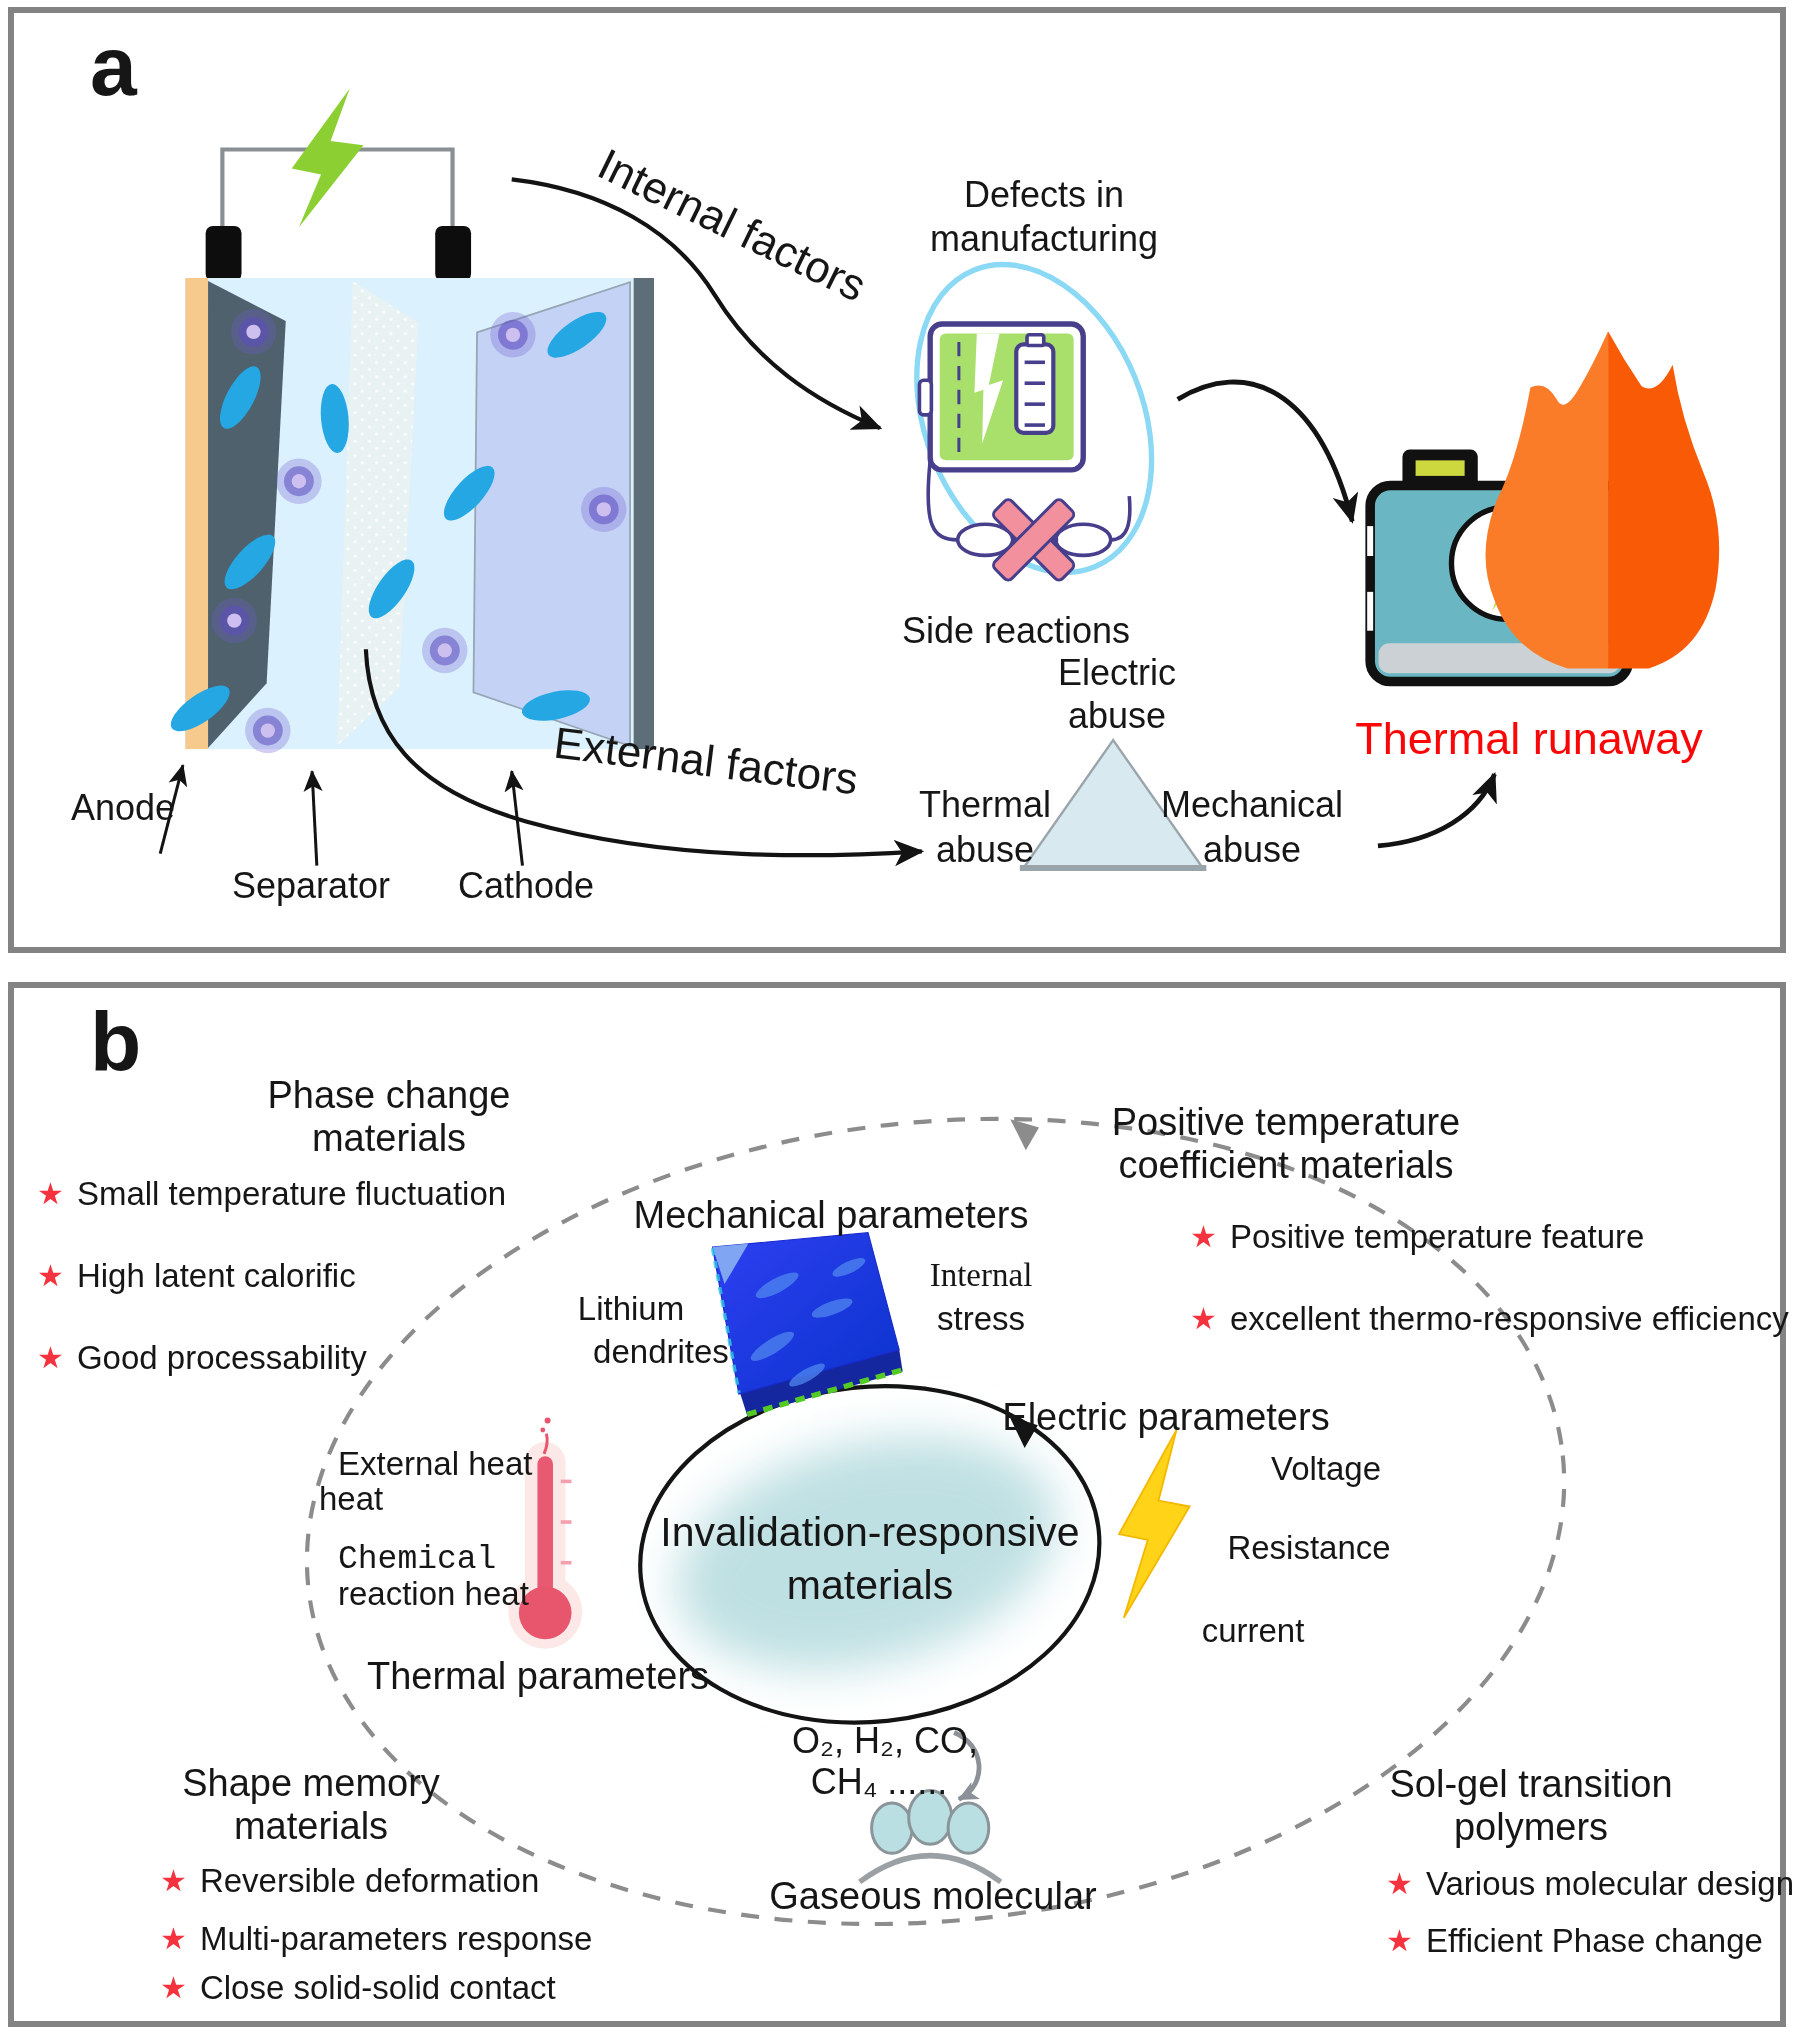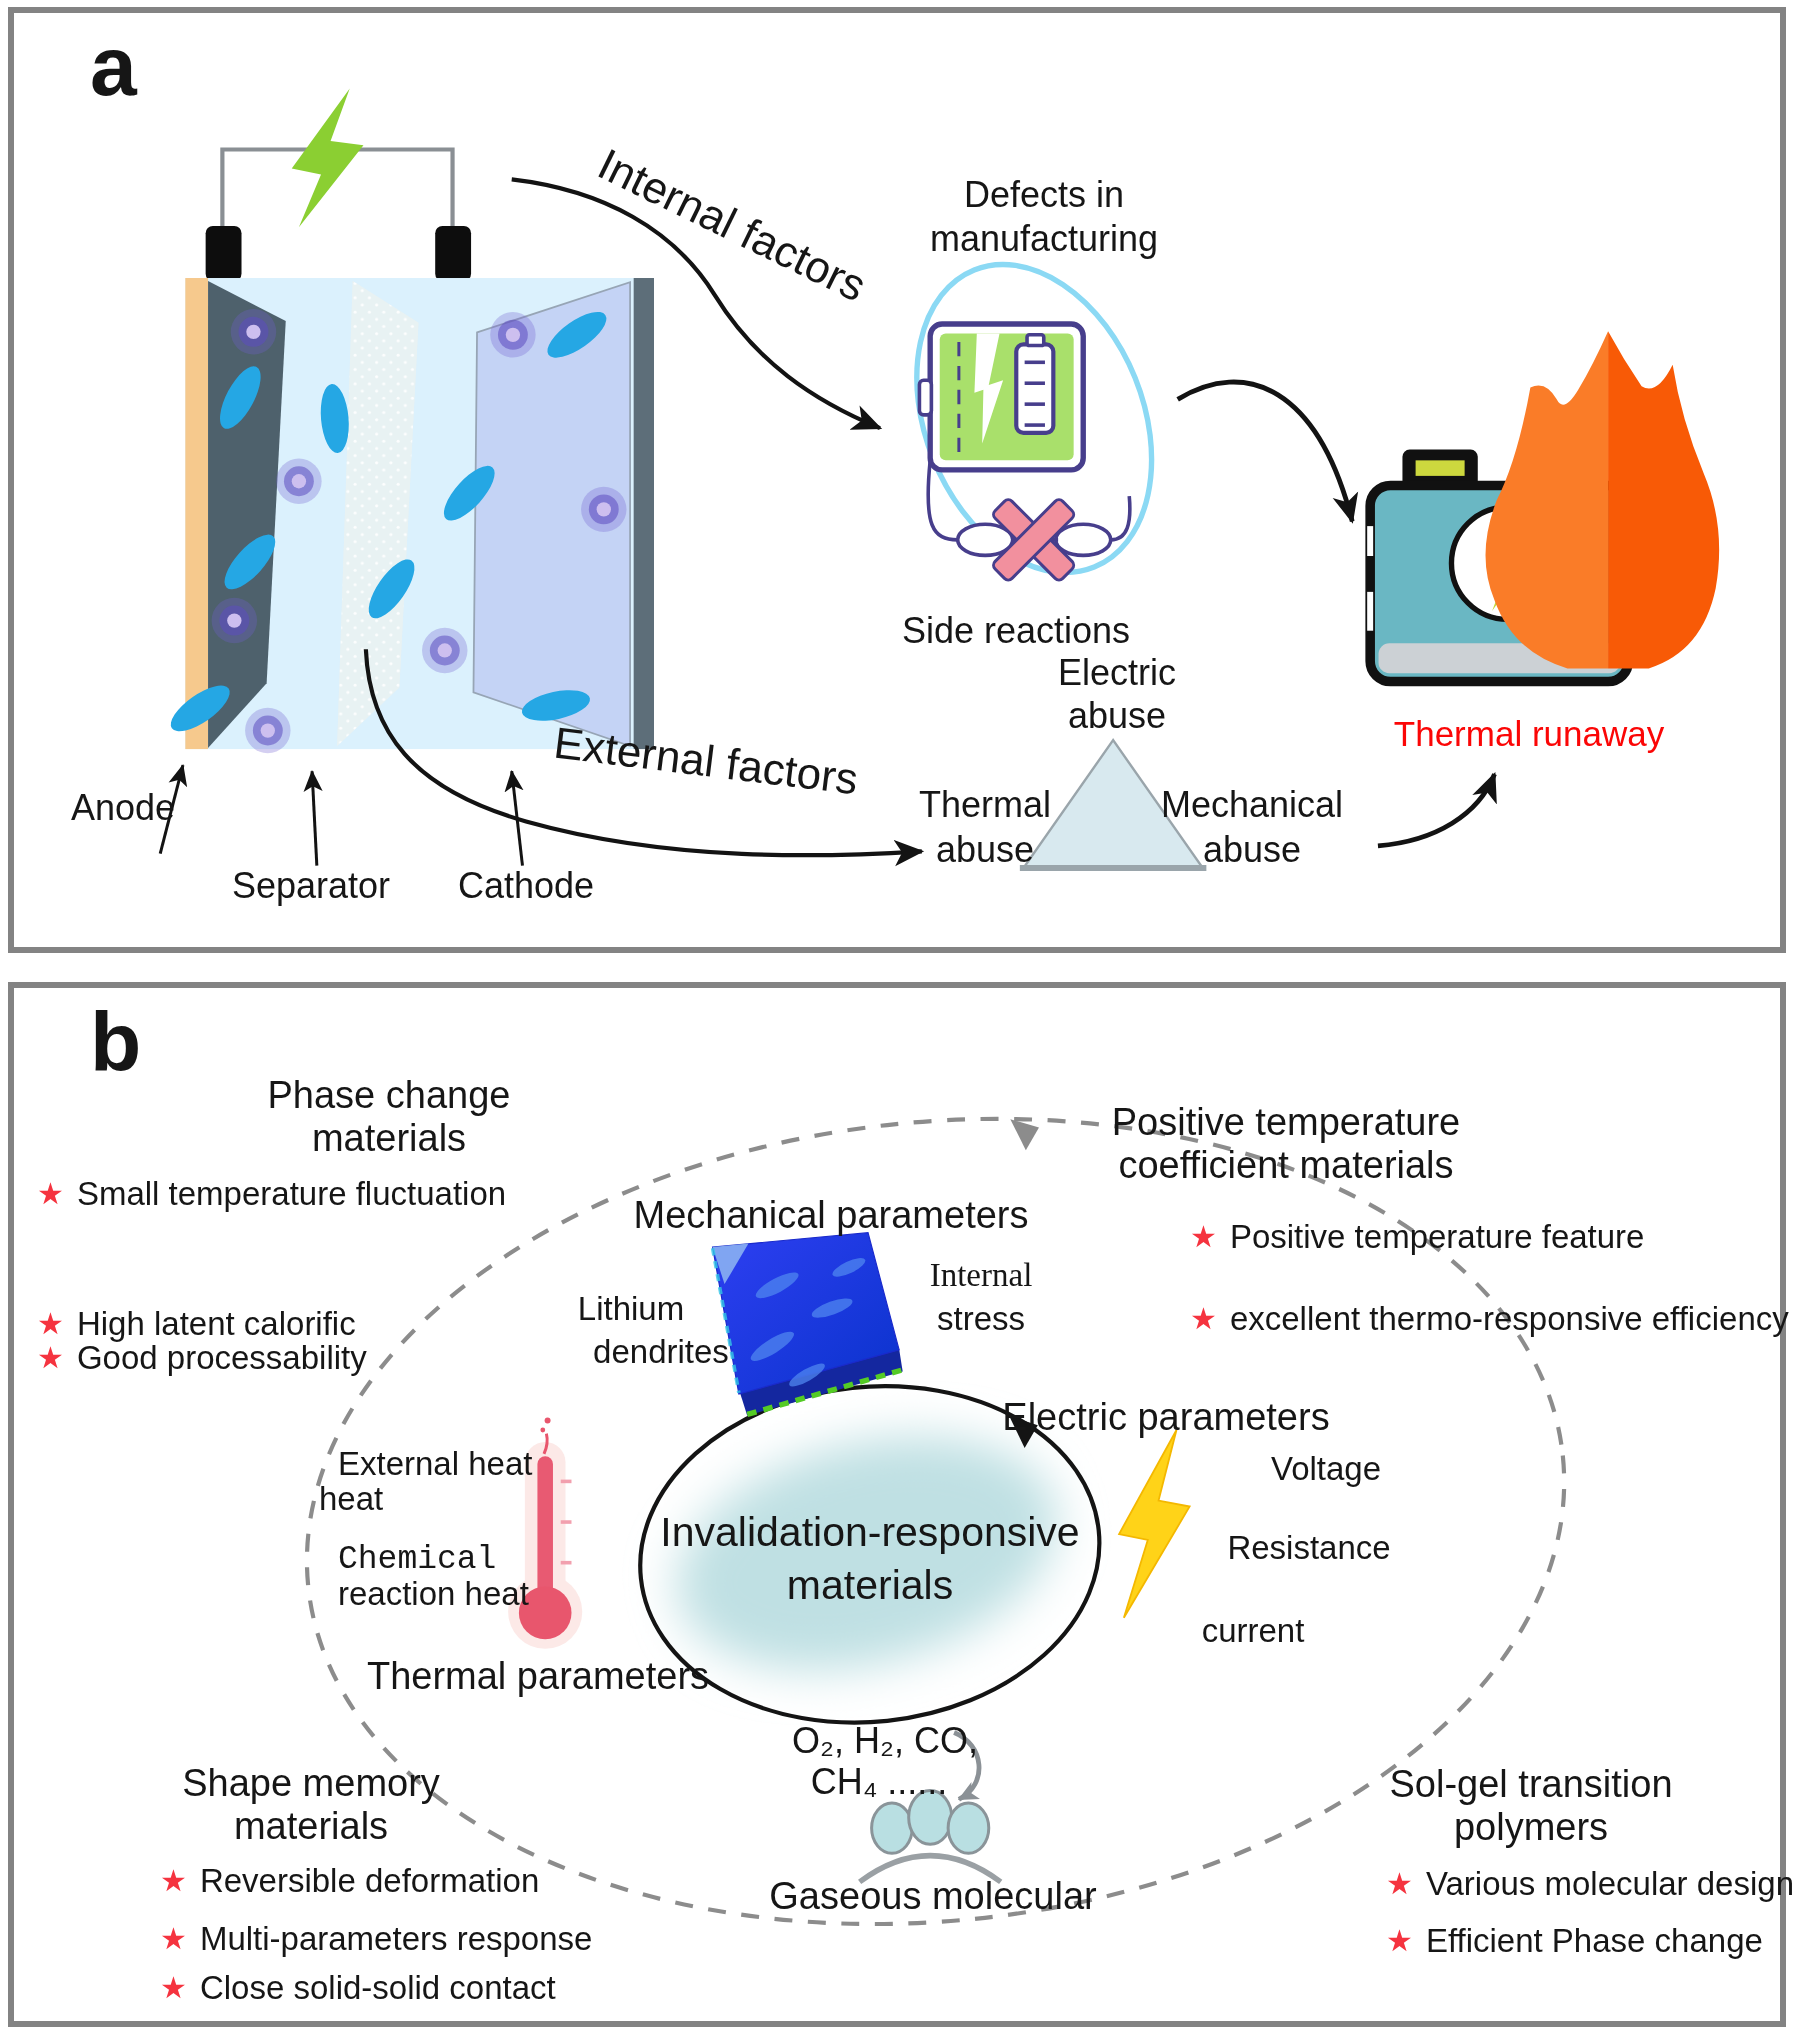--- a/index.html
+++ b/index.html
@@ -215,34 +215,34 @@
 
 <div class="t plabel" style="left:90px;top:24px;">a</div>
 <div class="t lbl" style="left:71px;top:790px;">Anode</div>
 <div class="t lbl c" style="left:311px;top:868px;">Separator</div>
 <div class="t lbl c" style="left:526px;top:868px;">Cathode</div>
 <div class="t" style="left:732px;top:203px;font-size:44px;transform:translateX(-50%) rotate(26deg);">Internal factors</div>
 <div class="t" style="left:706px;top:739px;font-size:44px;transform:translateX(-50%) rotate(7deg);">External factors</div>
 <div class="t lbl c" style="left:1044px;top:177px;">Defects in</div>
 <div class="t lbl c" style="left:1044px;top:221px;">manufacturing</div>
 <div class="t lbl c" style="left:1016px;top:613px;">Side reactions</div>
-<div class="t red c" style="left:1529px;top:716px;font-size:35px;">Thermal runaway</div>
+<div class="t red c" style="left:1529px;top:716px;font-size:45px;">Thermal runaway</div>
 <div class="t lbl c" style="left:1117px;top:655px;">Electric</div>
 <div class="t lbl c" style="left:1117px;top:698px;">abuse</div>
 <div class="t lbl c" style="left:985px;top:787px;">Thermal</div>
 <div class="t lbl c" style="left:985px;top:832px;">abuse</div>
 <div class="t lbl c" style="left:1252px;top:787px;">Mechanical</div>
 <div class="t lbl c" style="left:1252px;top:832px;">abuse</div>
 
 <div class="t plabel" style="left:90px;top:1000px;">b</div>
 
 <div class="t h c" style="left:389px;top:1076px;">Phase change</div>
 <div class="t h c" style="left:389px;top:1119px;">materials</div>
 <div class="bullet" style="left:37px;top:1177px;"><span class="star">★</span><span>Small temperature fluctuation</span></div>
-<div class="bullet" style="left:37px;top:1259px;margin-top:48px;"><span class="star">★</span><span>High latent calorific</span></div>
+<div class="bullet" style="left:37px;top:1259px;"><span class="star">★</span><span>High latent calorific</span></div>
 <div class="bullet" style="left:37px;top:1341px;"><span class="star">★</span><span>Good processability</span></div>
 
 <div class="t h c" style="left:1286px;top:1103px;">Positive temperature</div>
 <div class="t h c" style="left:1286px;top:1146px;">coefficient materials</div>
 <div class="bullet" style="left:1190px;top:1220px;"><span class="star">★</span><span>Positive temperature feature</span></div>
 <div class="bullet" style="left:1190px;top:1302px;"><span class="star">★</span><span>excellent thermo-responsive efficiency</span></div>
 
 <div class="t h c" style="left:831px;top:1196px;">Mechanical parameters</div>
 <div class="t small c" style="left:631px;top:1292px;">Lithium</div>
 <div class="t small c" style="left:631px;top:1335px;margin-left:30px;">dendrites</div>

